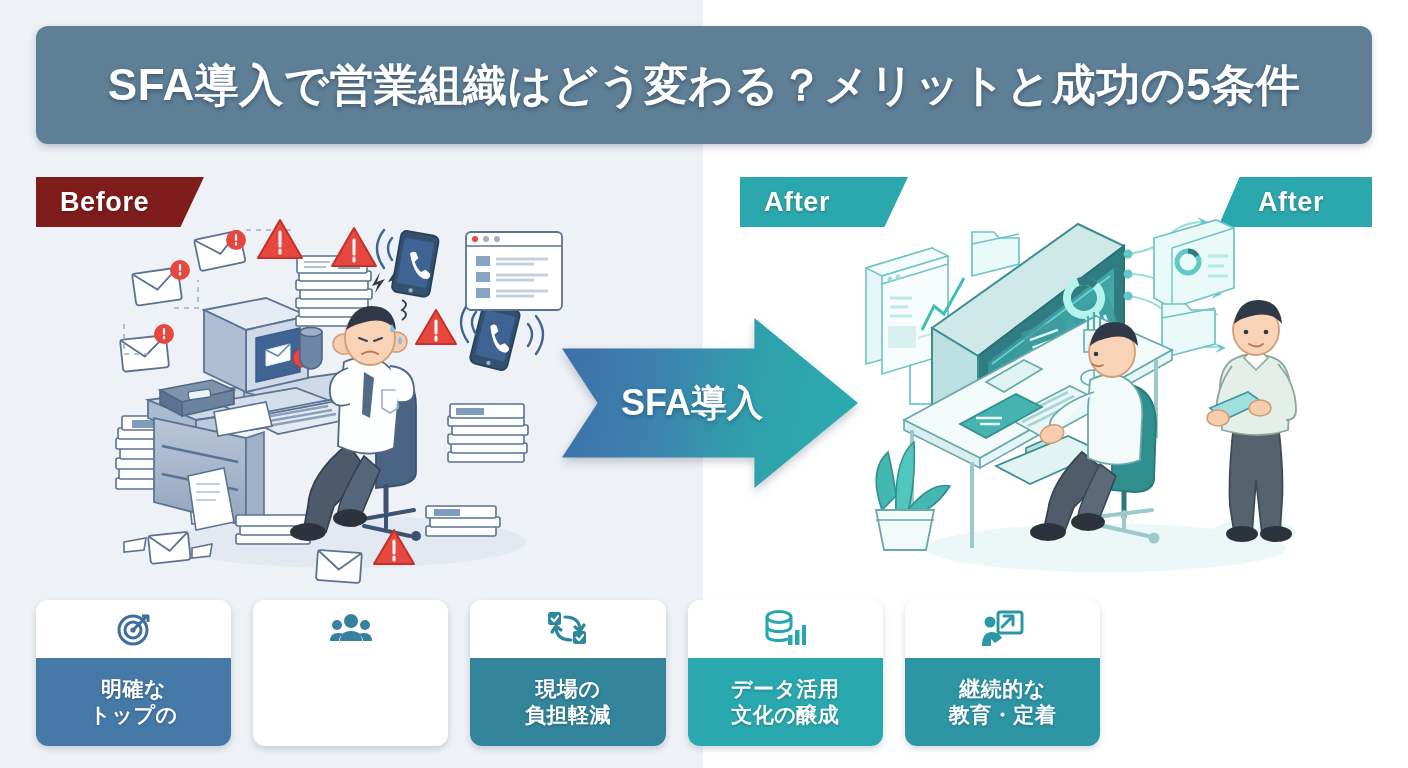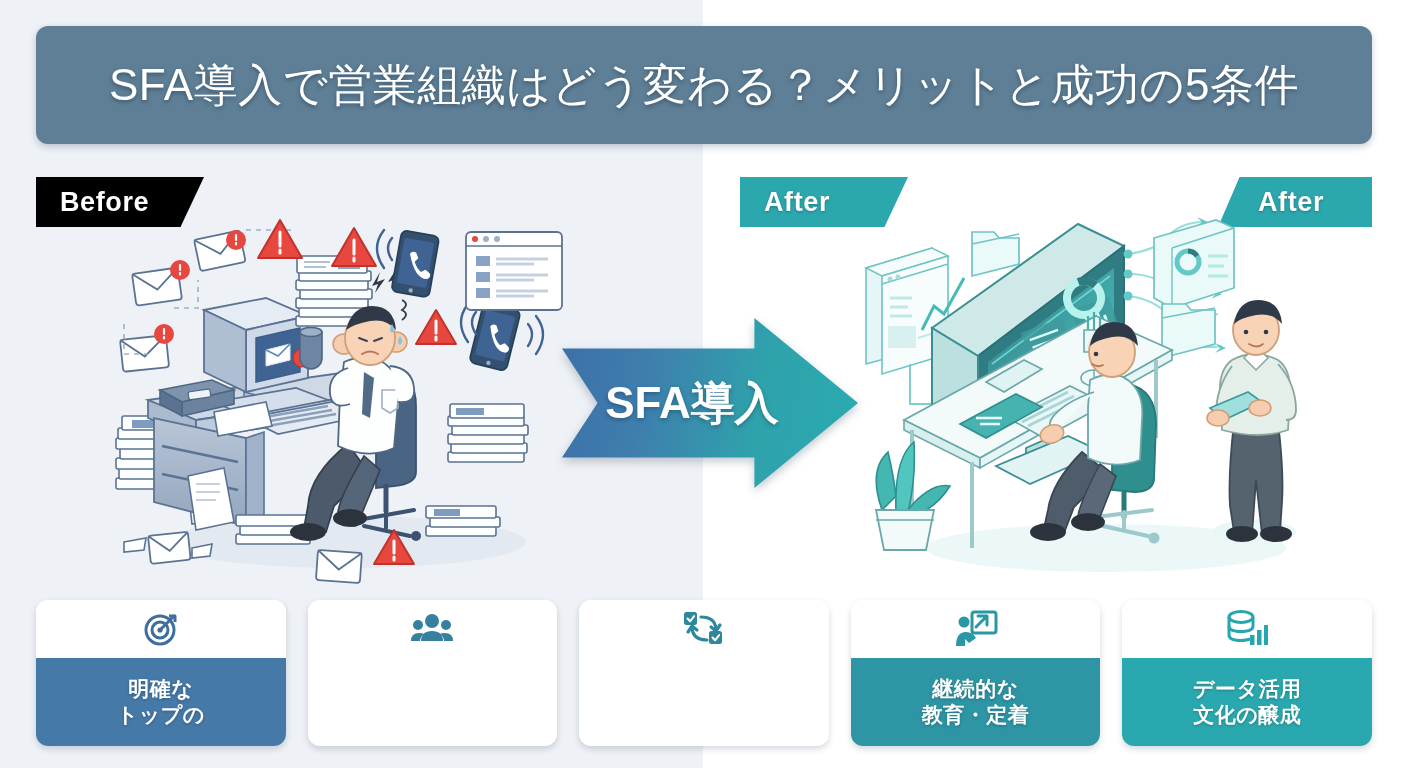--- a/index.html
+++ b/index.html
@@ -43,21 +43,21 @@
     background: #5e7f96;
     border-radius: 12px;
     box-shadow: 0 3px 7px rgba(60,80,100,.28);
     display: flex;
     align-items: center;
     justify-content: center;
   }
   .title-text {
     color: #ffffff;
     font-size: 44px;
-    font-weight: normal;
+    font-weight: bold;
     letter-spacing: .5px;
     white-space: nowrap;
     text-shadow: 0 2px 4px rgba(20,40,60,.45);
   }
 
   
   .tag {
     position: absolute;
     height: 50px;
     display: flex;
@@ -65,21 +65,21 @@
     color: #fff;
     font-size: 27px;
     font-weight: bold;
     letter-spacing: .6px;
     text-shadow: 0 1px 3px rgba(0,0,0,.28);
     box-shadow: 0 2px 5px rgba(60,80,100,.25);
   }
   .tag-before {
     left: 36px; top: 177px;
     width: 168px;
-    background: #000000;
+    background: #7f1d1d;
     clip-path: polygon(0 0, 100% 0, 86% 100%, 0 100%);
     padding-left: 24px;
     box-sizing: border-box;
   }
   .tag-after-1 {
     left: 740px; top: 177px;
     width: 168px;
     background: #2ba7ae;
     clip-path: polygon(0 0, 100% 0, 86% 100%, 0 100%);
     padding-left: 24px;
@@ -104,39 +104,39 @@
   .arrow-shape {
     width: 100%; height: 100%;
     background: linear-gradient(100deg, #3d6fa8 0%, #3e7fae 30%, #2fa2ac 65%, #2aabb0 100%);
     clip-path: polygon(0% 18%, 12% 50%, 0% 82%, 65% 82%, 65% 100%, 100% 50%, 65% 0%, 65% 18%);
     display: flex;
     align-items: center;
     justify-content: center;
   }
   .arrow-label {
     color: #ffffff;
-    font-size: 44px;
+    font-size: 36px;
     font-weight: bold;
     text-shadow: 0 2px 4px rgba(20,50,70,.4);
     transform: translateX(-18px);
     white-space: nowrap;
   }
 
   
   .illus {
     position: absolute;
   }
   .illus-before { left: 96px; top: 212px; width: 476px; height: 376px; }
   .illus-after  { left: 856px; top: 212px; width: 476px; height: 376px; }
 
   
   .cards {
     position: absolute;
     left: 36px; top: 600px;
-    width: 1336px; height: 146px;
+    width: 1064px; height: 146px;
     display: flex;
     gap: 22px;
   }
   .card {
     flex: 1 1 0;
     border-radius: 12px;
     overflow: hidden;
     background: #ffffff;
     box-shadow: 0 3px 6px rgba(60,80,100,.22);
     display: flex;
@@ -659,48 +659,52 @@
           <rect x="2" y="3" width="13" height="13" rx="2.5" fill="#2f879e"></rect>
           <path d="M5.5 9.5 l2.6 2.8 4-5.2" fill="none" stroke="#fff" stroke-width="2" stroke-linecap="round" stroke-linejoin="round"></path>
           <rect x="27" y="22" width="13" height="13" rx="2.5" fill="#2f879e"></rect>
           <path d="M30.5 28.5 l2.6 2.8 4-5.2" fill="none" stroke="#fff" stroke-width="2" stroke-linecap="round" stroke-linejoin="round"></path>
           <path d="M19 8 q14 0 15 12" fill="none" stroke="#2f879e" stroke-width="3.2" stroke-linecap="round"></path>
           <path d="M29 18 l5 4 4 -6" fill="none" stroke="#2f879e" stroke-width="3.2" stroke-linecap="round" stroke-linejoin="round"></path>
           <path d="M25 31 q-14 0 -15 -12" fill="none" stroke="#2f879e" stroke-width="3.2" stroke-linecap="round"></path>
           <path d="M15 21 l-5 -4 -4 6" fill="none" stroke="#2f879e" stroke-width="3.2" stroke-linecap="round" stroke-linejoin="round"></path>
         </svg>
       </div>
-    </div>
-
-    <div class="card">
-      <div class="card-top">
-        <svg width="44" height="40" viewBox="0 0 44 40">
-          <rect x="18" y="3" width="24" height="21" rx="2.5" fill="none" stroke="#2a97a5" stroke-width="3"></rect>
-          <path d="M22 18 l10 -10 M24 7 h9 v9" fill="none" stroke="#2a97a5" stroke-width="3" stroke-linecap="round" stroke-linejoin="round"></path>
-          <circle cx="10" cy="13" r="5.5" fill="#2a97a5"></circle>
-          <path d="M2 37 q0 -14 10 -14 q7 0 10 6 l-7 5 -4 -4 0 7z" fill="#2a97a5"></path>
-        </svg>
-      </div>
-      <div class="card-bottom" style="background:#2d95a4">
-        <span class="card-line">継続的な</span>
-        <span class="card-line">教育・定着</span>
+      <div class="card-bottom" style="background:#32859b">
+        <span class="card-line">現場の</span>
+        <span class="card-line">負担軽減</span>
       </div>
     </div>
 
     <div class="card">
       <div class="card-top">
         <svg width="42" height="40" viewBox="0 0 42 40">
           <ellipse cx="15" cy="8" rx="12" ry="5.5" fill="none" stroke="#26a7ae" stroke-width="3"></ellipse>
           <path d="M3 8 v9 q0 5.5 12 5.5 q12 0 12 -5.5 v-9" fill="none" stroke="#26a7ae" stroke-width="3"></path>
           <path d="M3 17 v9 q0 5.5 12 5.5 q6 0 9 -1.6" fill="none" stroke="#26a7ae" stroke-width="3"></path>
           <rect x="24" y="26" width="4.5" height="10" fill="#26a7ae"></rect>
           <rect x="31" y="21" width="4.5" height="15" fill="#26a7ae"></rect>
           <rect x="38" y="16" width="4" height="20" fill="#26a7ae"></rect>
         </svg>
       </div>
       <div class="card-bottom" style="background:#29a9af">
         <span class="card-line">データ活用</span>
         <span class="card-line">文化の醸成</span>
       </div>
     </div>
 
+    <div class="card">
+      <div class="card-top">
+        <svg width="44" height="40" viewBox="0 0 44 40">
+          <rect x="18" y="3" width="24" height="21" rx="2.5" fill="none" stroke="#2a97a5" stroke-width="3"></rect>
+          <path d="M22 18 l10 -10 M24 7 h9 v9" fill="none" stroke="#2a97a5" stroke-width="3" stroke-linecap="round" stroke-linejoin="round"></path>
+          <circle cx="10" cy="13" r="5.5" fill="#2a97a5"></circle>
+          <path d="M2 37 q0 -14 10 -14 q7 0 10 6 l-7 5 -4 -4 0 7z" fill="#2a97a5"></path>
+        </svg>
+      </div>
+      <div class="card-bottom" style="background:#2d95a4">
+        <span class="card-line">継続的な</span>
+        <span class="card-line">教育・定着</span>
+      </div>
+    </div>
+
   </div>
 </div>
 
 </body></html>

